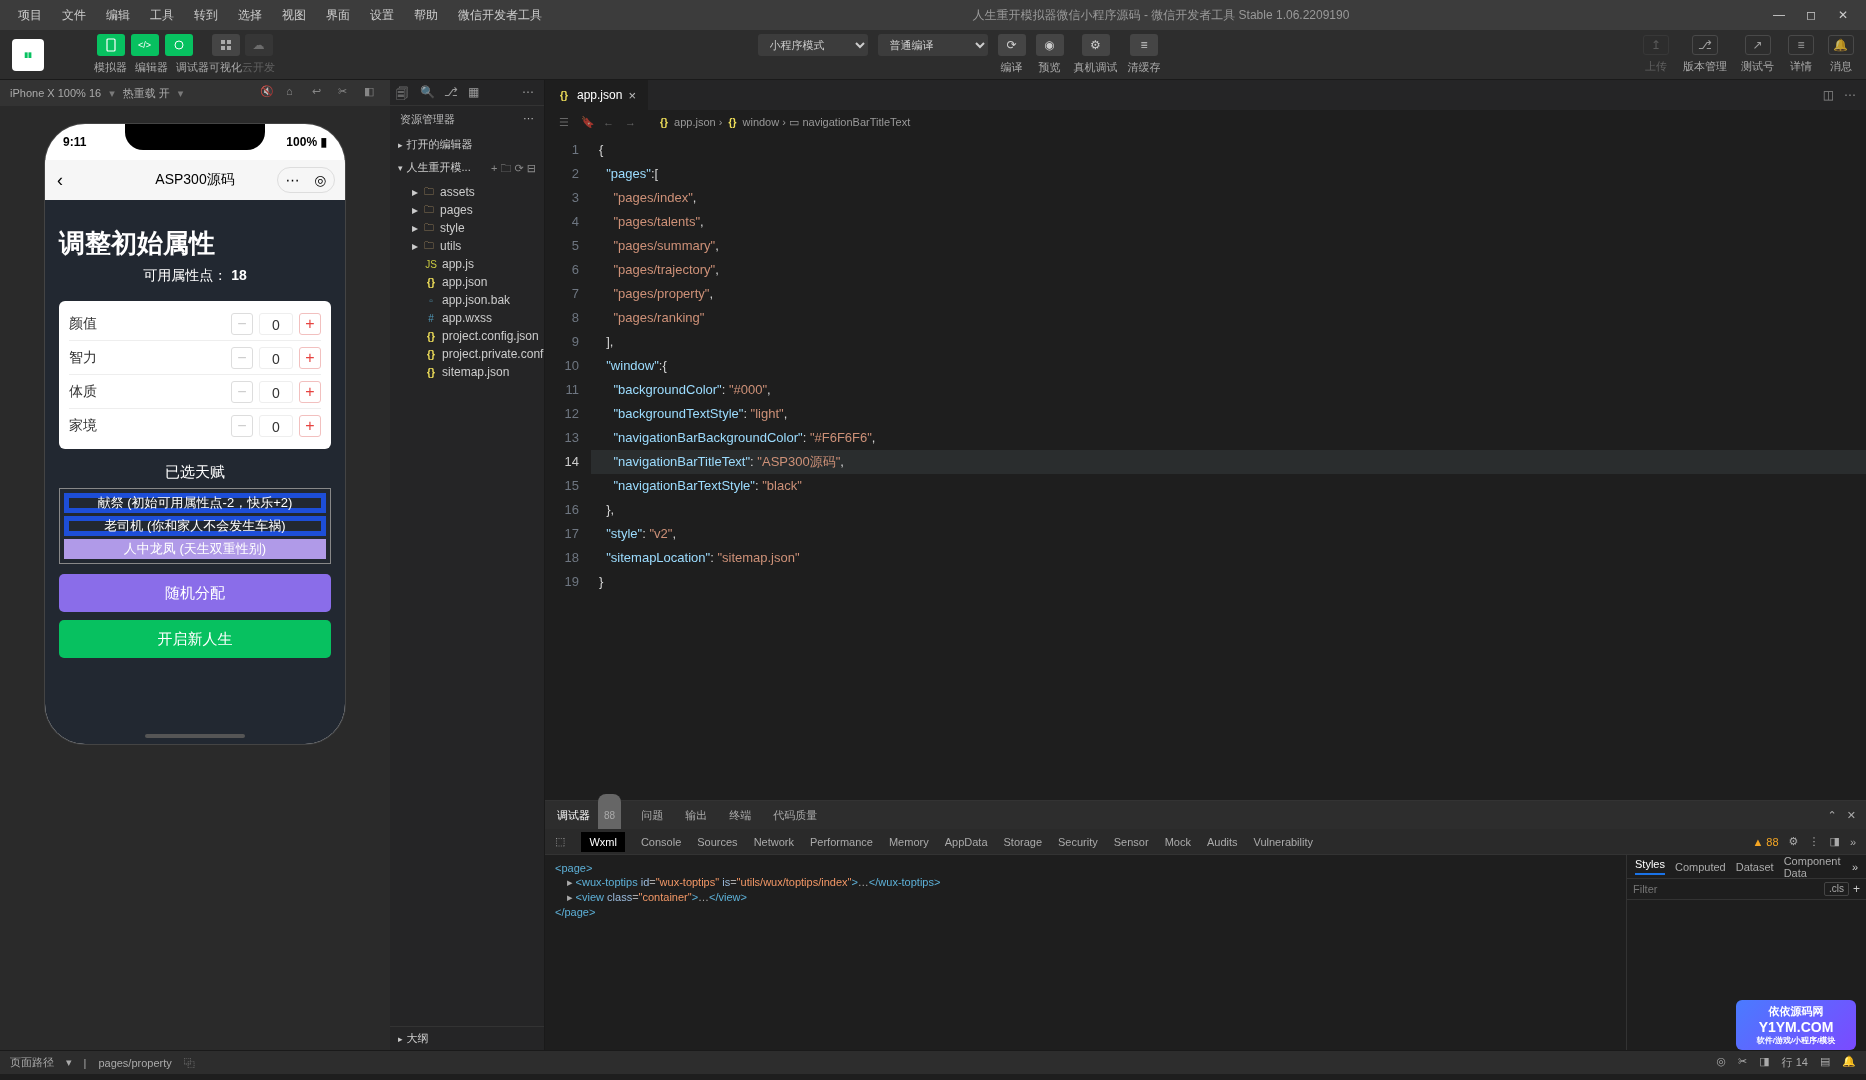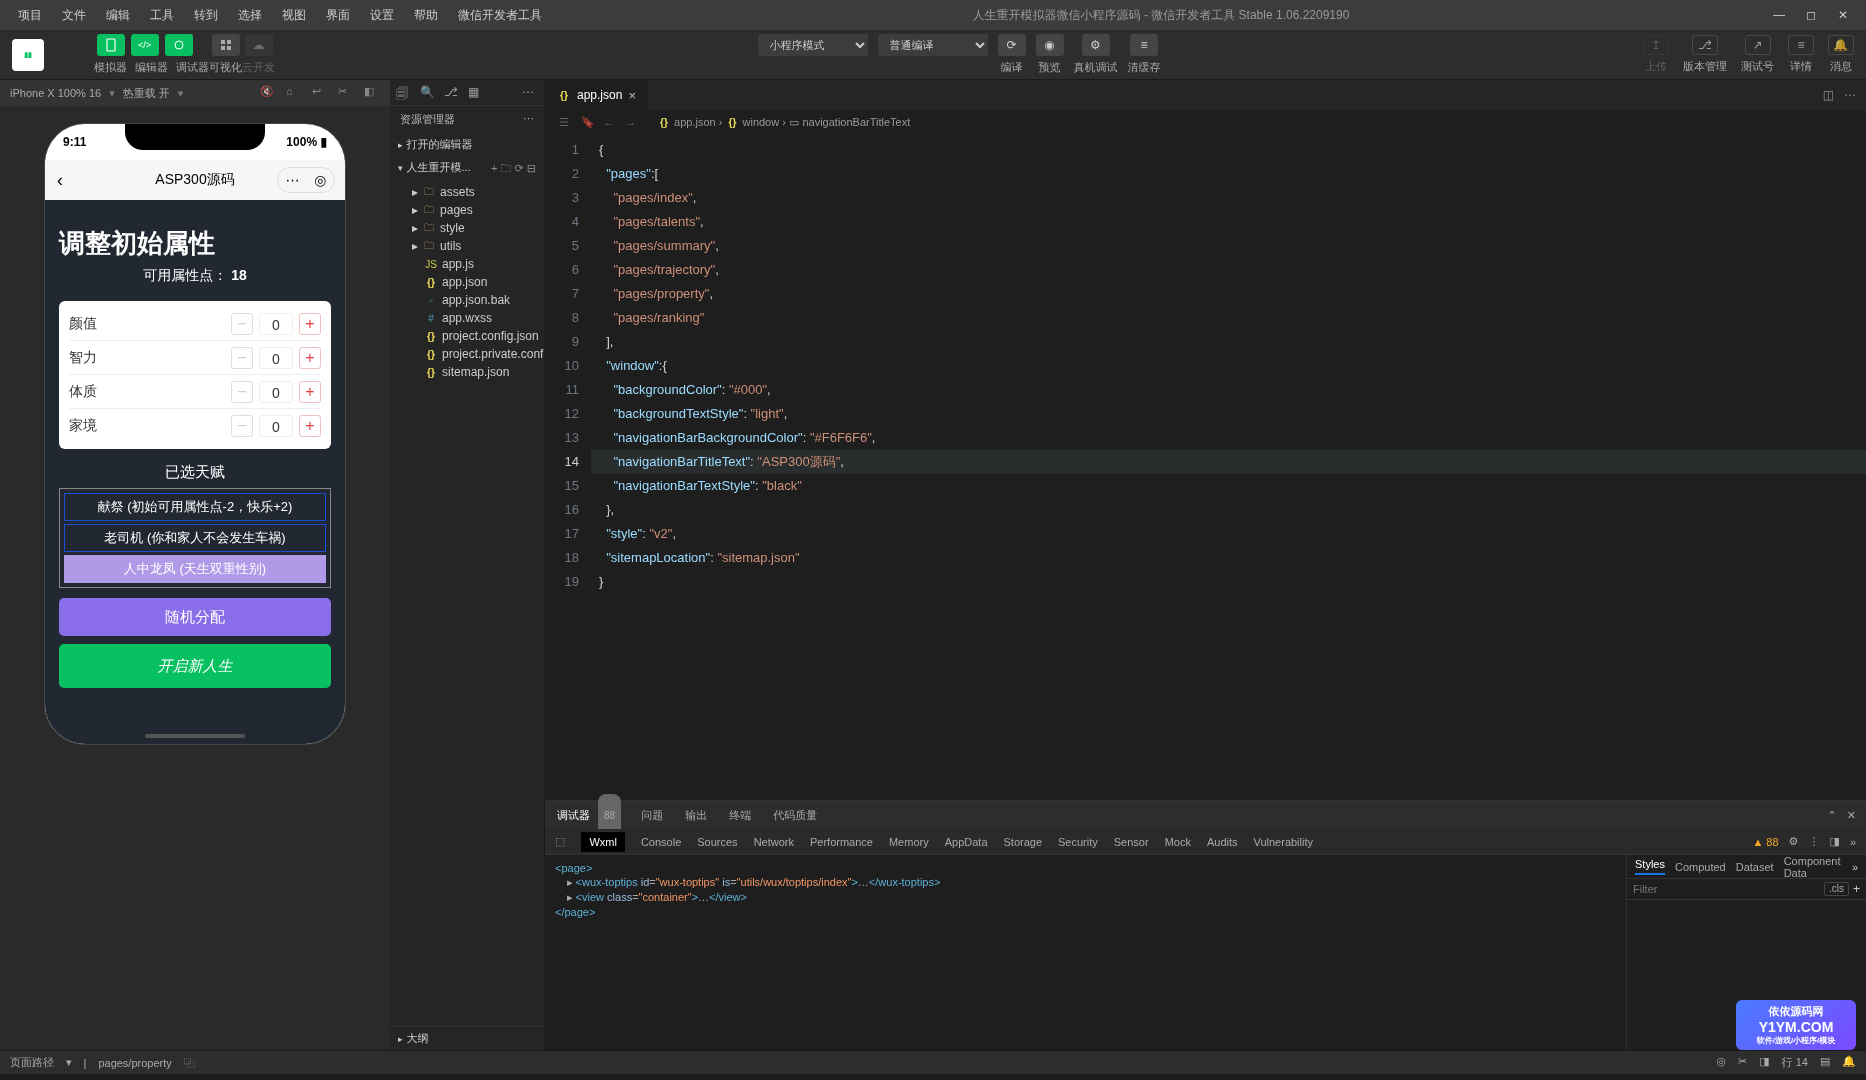--- a/index.html
+++ b/index.html
@@ -36,25 +36,25 @@
 .prop-card { background: #fff; border-radius: 6px; padding: 6px 10px; color: #333; }
 .prop-row { display: flex; align-items: center; height: 34px; border-bottom: 1px solid #eee; }
 .prop-row:last-child { border-bottom: none; }
 .prop-name { flex: 1; font-size: 14px; }
 .stepper { display: flex; align-items: center; gap: 6px; }
 .step-btn { width: 22px; height: 22px; border: 1px solid #ddd; border-radius: 3px; display: flex; align-items: center; justify-content: center; color: #ccc; font-size: 16px; }
 .step-btn.plus { color: #e64340; border-color:#f2c0bf; }
 .step-val { width: 34px; text-align: center; font-size: 14px; border:1px solid #eee; border-radius:3px; height:22px; line-height:22px;}
 .talent-title { text-align: center; margin: 14px 0 6px; font-size: 15px; }
 .talent-box { border: 1px solid #888; padding: 4px; }
-.talent { height: 28px; display: flex; align-items: center; justify-content: center; font-size: 13px; margin-bottom: 3px; border:1px solid #1d4ed8; }
+.talent { height: 20px; display: flex; align-items: center; justify-content: center; font-size: 13px; margin-bottom: 3px; border:5px solid #1d4ed8; }
 .talent:last-child{margin-bottom:0;}
 .talent.purple { background: #b09ae8; color:#fff; border-color:#b09ae8;}
 .btn-purple { background: #8a6de9; color: #fff; height: 38px; border-radius: 5px; display: flex; align-items: center; justify-content: center; margin-top: 10px; font-size: 15px; }
-.btn-green { background: #07c160; color: #fff; height: 44px; border-radius: 5px; display: flex; align-items: center; justify-content: center; margin-top: 8px; font-size: 15px; font-style: italic; }
+.btn-green { background: #07c160; color: #fff; height: 38px; border-radius: 5px; display: flex; align-items: center; justify-content: center; margin-top: 8px; font-size: 15px; }
 .home-ind { width:100px; height:4px; background:#555; border-radius:3px; position:absolute; bottom:6px; left:50%; transform:translateX(-50%);}
 .explorer { width: 155px; background: #252526; border-right: 1px solid #1a1a1a; display:flex; flex-direction:column;}
 .exp-tabs { height: 26px; display: flex; align-items: center; padding: 0 6px; gap: 8px; border-bottom:1px solid #333;}
 .exp-ico { width: 16px; height: 16px; opacity: 0.7; cursor:pointer; }
 .exp-head { padding: 6px 10px; font-size: 11px; color: #bbb; display:flex; justify-content:space-between;}
 .exp-sec { padding: 4px 8px; font-size: 11px; color: #ccc; cursor:pointer; }
 .exp-sec::before { content: "▸"; margin-right: 4px; font-size:9px;}
 .exp-sec.open::before { content: "▾"; }
 .tree { padding-left: 4px; font-size: 12px; }
 .tree-item { padding: 2px 6px 2px 18px; color: #ccc; cursor: pointer; display:flex; align-items:center; gap:4px; white-space:nowrap; overflow:hidden; text-overflow:ellipsis;}

